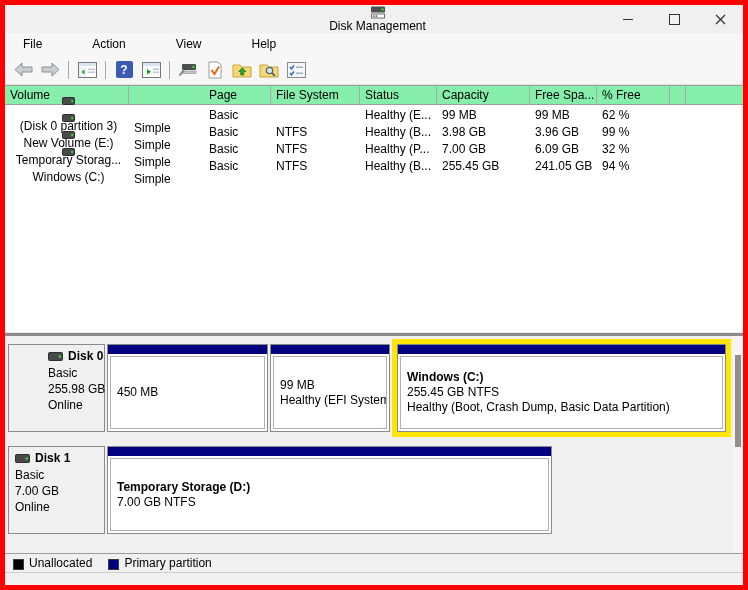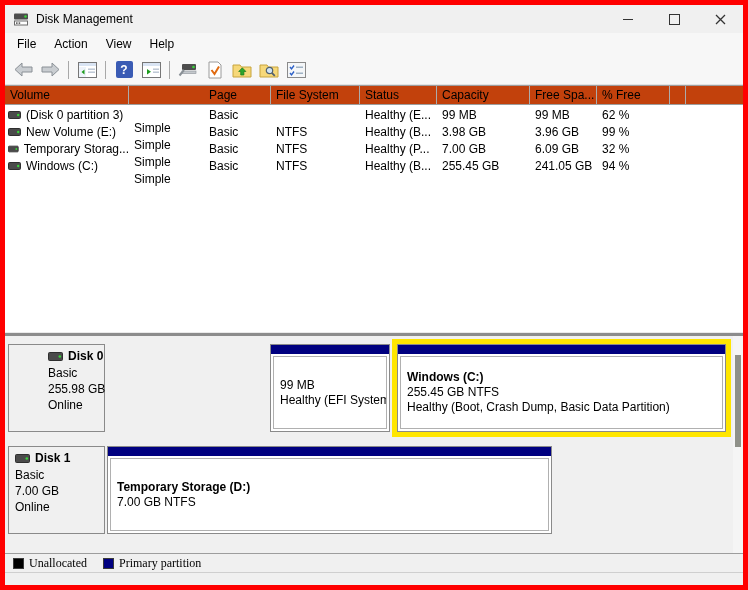--- a/index.html
+++ b/index.html
@@ -1,46 +1,46 @@
 <!DOCTYPE html>
 <html><head>
 <meta charset="utf-8">
 <style>
   html,body{margin:0;padding:0;background:#fff;}
   .frame{position:relative;width:748px;height:590px;box-sizing:border-box;border:5px solid #ff0000;background:#ffffff;font-family:"Liberation Sans",sans-serif;font-size:12px;color:#000;overflow:hidden;}
 
   
-  .titlebar{position:absolute;left:0;top:0;width:100%;height:28px;background:#f0f0f0;display:flex;align-items:center;}
+  .titlebar{position:absolute;left:0;top:0;width:100%;height:28px;background:#f0f0f0;display:flex;align-items:center;flex-direction:column;}
   .appicon{margin-left:8px;display:flex;}
   .title{margin-left:7px;}
   .wctl{position:absolute;right:0;top:0;height:28px;display:flex;}
   .wbtn{width:46px;height:28px;display:flex;align-items:center;justify-content:center;}
   .min-glyph{width:10px;height:1px;background:#333;}
   .max-glyph{width:9px;height:9px;border:1px solid #333;}
 
   
-  .menubar{position:absolute;left:0;top:28px;width:100%;height:22px;background:#f7f7f7;display:flex;align-items:center;padding-left:3px;box-sizing:border-box;}
+  .menubar{position:absolute;left:0;top:28px;width:100%;height:22px;background:#f7f7f7;display:flex;align-items:center;padding-left:9px;box-sizing:border-box;gap:32px;}
   .menu-item{padding:0 9px;height:100%;display:flex;align-items:center;}
 
   
   .toolbar{position:absolute;left:0;top:50px;width:100%;height:30px;background:#f7f7f7;display:flex;align-items:center;padding-left:6px;box-sizing:border-box;border-bottom:1px solid #e2e2e2;}
   .tbtn{width:24px;height:22px;display:flex;align-items:center;justify-content:center;margin-right:3px;}
   .tsep{width:1px;height:18px;background:#a8a8a8;margin:0 6px 0 3px;}
   .help-badge{width:17px;height:17px;background:#3a5bb4;color:#fff;font-weight:bold;font-size:12px;display:flex;align-items:center;justify-content:center;border-radius:2px;}
 
   
   .listpane{position:absolute;left:0;top:80px;width:100%;height:247px;background:#ffffff;}
-  .vheader{position:absolute;left:0;top:80px;width:100%;height:20px;background:#c2410c;border-top:1px solid #9d9d9d;border-bottom:1px solid #9d9d9d;display:flex;box-sizing:border-box;}
+  .vheader{position:absolute;left:0;top:80px;width:100%;height:20px;background:#86efac;border-top:1px solid #9d9d9d;border-bottom:1px solid #9d9d9d;display:flex;box-sizing:border-box;}
   .hcell{border-right:1px solid #ababab;padding-left:5px;display:flex;align-items:center;box-sizing:border-box;white-space:nowrap;overflow:hidden;}
   .c0{width:124px;} .c1{width:75px;margin-top:26px;} .c2{width:67px;} .c3{width:89px;} .c4{width:77px;}
   .c5{width:93px;} .c6{width:67px;} .c7{width:73px;} .c8{width:16px;} .c9{flex:1;border-right:none;}
   .vrows{position:absolute;left:0;top:101px;width:100%;}
   .vrow{display:flex;height:17px;align-items:center;}
   .vcell{padding-left:5px;box-sizing:border-box;overflow:hidden;white-space:nowrap;}
-  .vcell.icon-cell{display:flex;align-items:center;gap:5px;padding-left:3px;}
+  .vcell.icon-cell{display:flex;align-items:center;gap:14px;padding-left:3px;flex-direction:column;}
 
   
   .splitter{position:absolute;left:0;top:327px;width:100%;height:3px;background:#8c8c8c;border-top:1px solid #eaeaea;box-sizing:content-box;}
   .gfxpane{position:absolute;left:0;top:331px;width:100%;height:217px;background:#f0f0f0;}
 
   .dpanel{position:absolute;left:3px;width:97px;height:88px;border:1px solid #8a8a8a;background:#f0f0f0;box-sizing:border-box;padding:4px 0 0 6px;}
   .dname{font-weight:bold;display:flex;align-items:center;gap:5px;}
   .dline{line-height:15px;margin-top:1px;white-space:nowrap;}
   .dline.first{margin-top:3px;}
 
@@ -52,21 +52,21 @@
   .pline:empty{display:none;}
 
   .hl{position:absolute;left:387px;top:334px;width:339px;height:98px;border:5px solid #ffe600;box-sizing:border-box;}
   .hl .part{left:0;top:0;width:100%;height:100%;}
 
   .vscroll{position:absolute;right:0;top:331px;width:10px;height:217px;background:#f5f5f5;}
   .vthumb{position:absolute;left:2px;top:19px;width:6px;height:92px;background:#8f9189;}
 
   
   .legend{position:absolute;left:0;top:548px;width:100%;height:19px;background:#f0f0f0;border-top:1px solid #9d9d9d;display:flex;align-items:center;padding-left:8px;gap:16px;box-sizing:border-box;}
-  .litem{display:flex;align-items:center;gap:5px;font-family:Liberation Serif, serif;}
+  .litem{display:flex;align-items:flex-end;gap:5px;}
   .lswatch{width:11px;height:11px;border:1px solid #3a3a3a;box-sizing:border-box;}
   .lswatch.unalloc{background:#000000;}
   .lswatch.primary{background:#000080;}
   .statusstrip{position:absolute;left:0;top:567px;width:100%;height:13px;background:#f0f0f0;border-top:1px solid #cfcfcf;box-sizing:border-box;}
 </style>
 </head>
 <body>
 
 <div class="frame">
 
@@ -268,20 +268,27 @@
           <rect x="0.5" y="0.5" width="14" height="8" rx="1" fill="#4a4a4a" stroke="#2e2e2e"></rect>
           <circle cx="11.8" cy="4.5" r="1.3" fill="#3ad43a"></circle>
         </svg>
       <span>Disk 0</span>
     </div>
     <div class="dline first">Basic</div>
     <div class="dline">255.98 GB</div>
     <div class="dline">Online</div>
   </div>
 
+  <div class="part" style="left:102px;top:339px;width:161px;">
+    <div class="pbar"></div>
+    <div class="pbody">
+      <div class="pline">450 MB</div>
+
+    </div>
+  </div>
 
   <div class="part" style="left:265px;top:339px;width:120px;">
     <div class="pbar"></div>
     <div class="pbody">
       <div class="pline">99 MB</div>
       <div class="pline">Healthy (EFI System</div>
 
     </div>
   </div>
 

